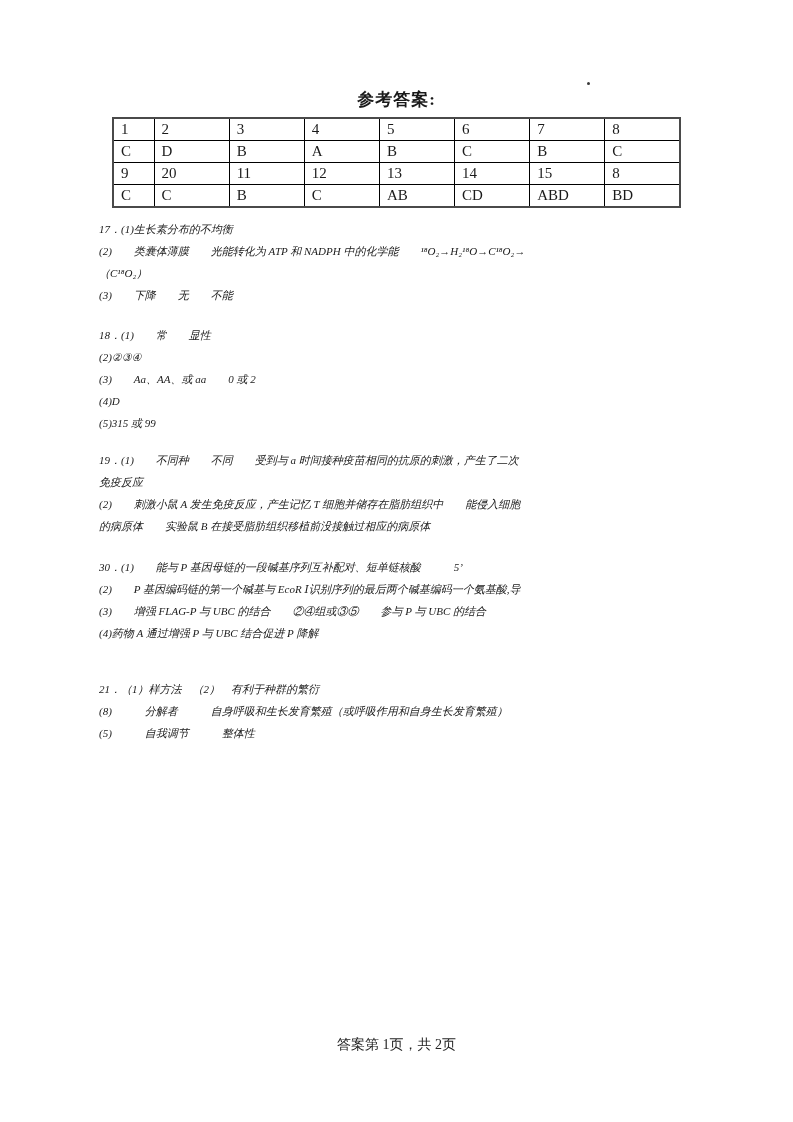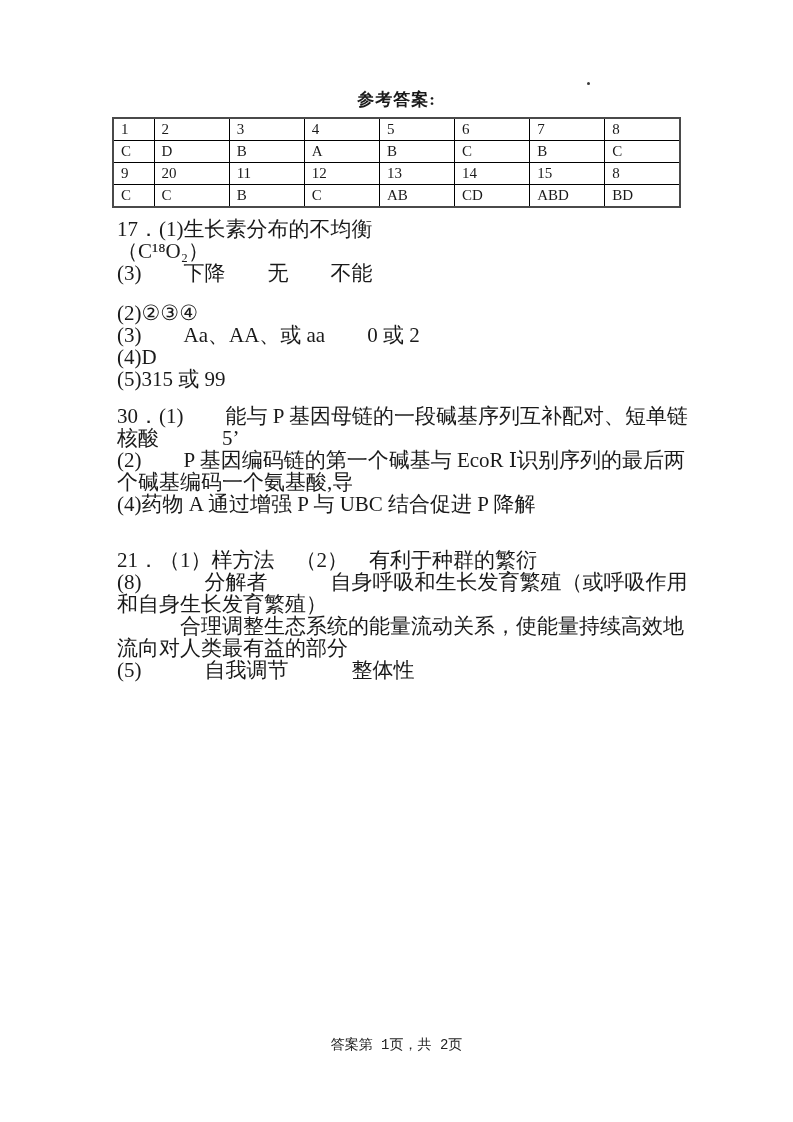--- a/index.html
+++ b/index.html
@@ -48,43 +48,43 @@
     padding: 0 2px 0 7px;
     font-size: 15px;
     line-height: 21px;
     vertical-align: middle;
     white-space: pre;
     overflow: hidden;
   }
   col.c-first { width: 41px; }
   .answers {
     position: absolute;
-    left: 117px;
+    left: 99px;
     top: 218px;
     width: 578px;
-    font-size: 21px;
+    font-size: 11px;
+    font-style: italic;
   }
   .answer-block { margin-bottom: 18px; }
   .answer-block.q18 { margin-bottom: 15px; }
   .answer-block.q19 { margin-bottom: 19px; }
   .answer-block.q20 { margin-bottom: 34px; }
   .line {
     white-space: pre-wrap;
     line-height: 22px;
     min-height: 22px;
   }
   .footer {
     position: absolute;
     top: 1036px;
     left: 0;
     width: 100%;
     text-align: center;
     font-size: 14px;
     color: #222;
-    font-family: Liberation Mono, monospace;
   }
 </style>
 </head>
 <body>
 
 <div class="page">
 
   <div class="stray-dot"></div>
 
   <div class="title">参考答案:</div>
@@ -141,42 +141,50 @@
         <td>ABD</td>
         <td>BD</td>
       </tr>
     </tbody>
   </table>
 
   <div class="answers">
 
     <div class="answer-block q17">
       <div class="line">17．(1)生长素分布的不均衡</div>
+      <div class="line">(2)　　类囊体薄膜　　光能转化为 ATP 和 NADPH 中的化学能　　¹⁸O₂→H₂¹⁸O→C¹⁸O₂→</div>
       <div class="line">（C¹⁸O₂）</div>
       <div class="line">(3)　　下降　　无　　不能</div>
     </div>
 
     <div class="answer-block q18">
+      <div class="line">18．(1)　　常　　显性</div>
       <div class="line">(2)②③④</div>
       <div class="line">(3)　　Aa、AA、或 aa　　0 或 2</div>
       <div class="line">(4)D</div>
       <div class="line">(5)315 或 99</div>
     </div>
 
+    <div class="answer-block q19">
+      <div class="line">19．(1)　　不同种　　不同　　受到与 a 时间接种疫苗相同的抗原的刺激，产生了二次</div>
+      <div class="line">免疫反应</div>
+      <div class="line">(2)　　刺激小鼠 A 发生免疫反应，产生记忆 T 细胞并储存在脂肪组织中　　能侵入细胞</div>
+      <div class="line">的病原体　　实验鼠 B 在接受脂肪组织移植前没接触过相应的病原体</div>
+    </div>
 
     <div class="answer-block q20">
       <div class="line">30．(1)　　能与 P 基因母链的一段碱基序列互补配对、短单链核酸　　　5’</div>
       <div class="line">(2)　　P 基因编码链的第一个碱基与 EcoR Ⅰ识别序列的最后两个碱基编码一个氨基酸,导</div>
+      <div class="line">(3)　　增强 FLAG-P 与 UBC 的结合　　②④组或③⑤　　参与 P 与 UBC 的结合</div>
       <div class="line">(4)药物 A 通过增强 P 与 UBC 结合促进 P 降解</div>
     </div>
 
     <div class="answer-block q21">
       <div class="line">21．（1）样方法　（2）　有利于种群的繁衍</div>
       <div class="line">(8)　　　分解者　　　自身呼吸和生长发育繁殖（或呼吸作用和自身生长发育繁殖）</div>
-      <div class="line">　　　合理调整生态系统的能量流动关系，使能量持续高效地流向对人类最有益的部分</div>
       <div class="line">(5)　　　自我调节　　　整体性</div>
     </div>
 
   </div>
 
   <div class="footer">答案第 1页，共 2页</div>
 
 </div>
 
 </body></html>

